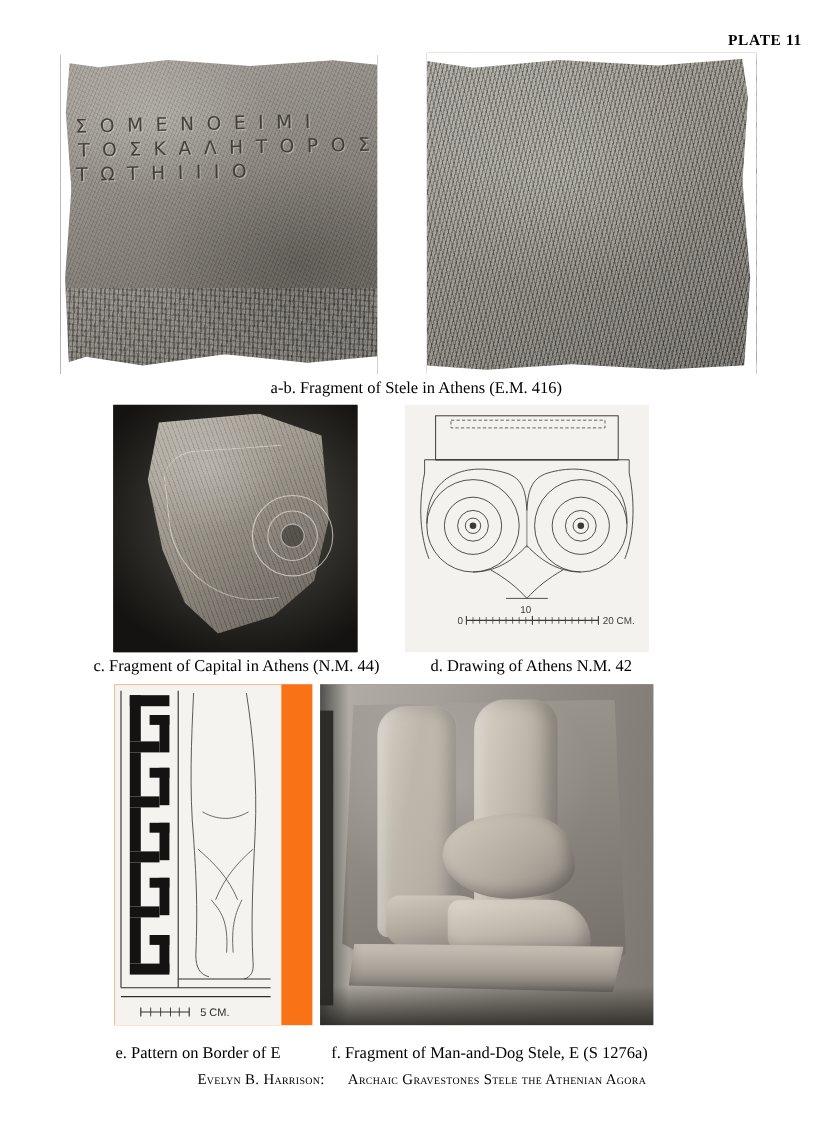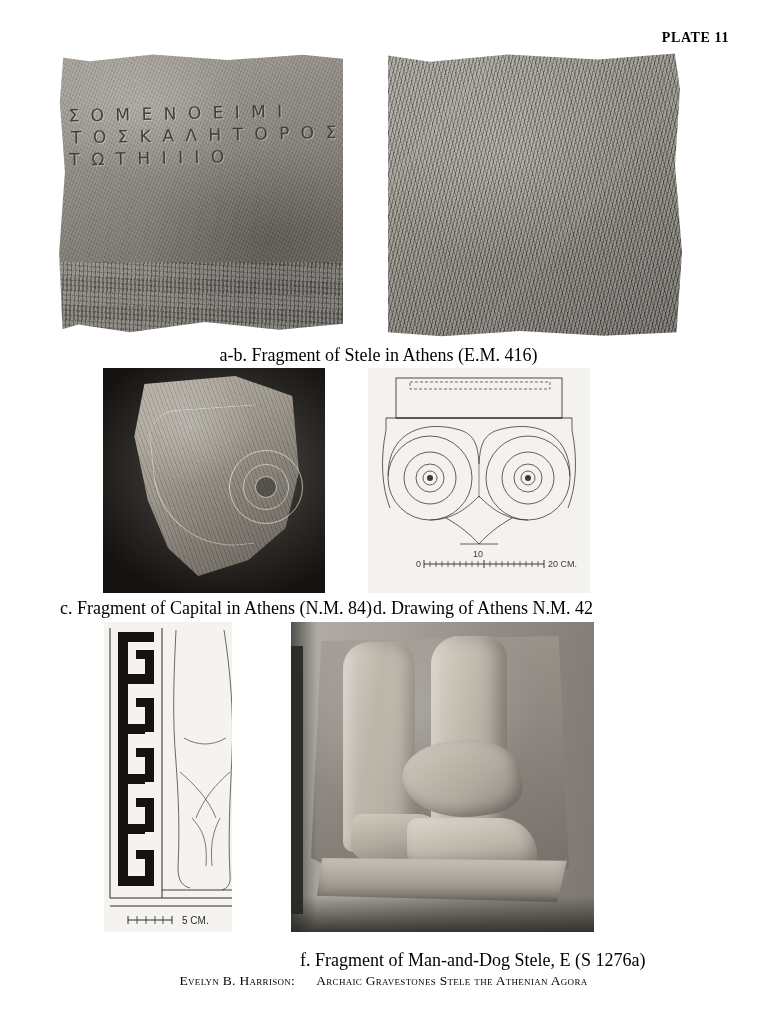--- a/index.html
+++ b/index.html
@@ -34,21 +34,21 @@
   
   .fig {
     position: absolute;
     overflow: hidden;
     background: #9a9a9a;
   }
   .cap {
     position: absolute;
     text-align: center;
     font-family: "Liberation Serif", serif;
-    font-size: 18px;
+    font-size: 15px;
     color: #000;
     white-space: nowrap;
   }
 
   
   #fig-a {
     left: 55px; top: 50px; width: 288px; height: 290px;
     background: #8d8a85;
   }
   .stone-a {
@@ -205,22 +205,22 @@
   
   #fig-d {
     left: 368px; top: 368px; width: 222px; height: 225px;
     background: #f3f2ee;
   }
   #cap-c { left: 60px; width: 310px; top: 598px; }
   #cap-d { left: 368px; width: 230px; top: 598px; }
 
   
   #fig-e {
-    left: 104px; top: 622px; width: 128px; height: 310px;
-    background: #84cc16;
+    left: 104px; top: 622px; width: 180px; height: 310px;
+    background: #f97316;
   }
 
   
   #fig-f {
     left: 291px; top: 622px; width: 303px; height: 310px;
     background: #8d8a84;
   }
   .f-bg {
     position:absolute; inset:0;
     background:
@@ -399,21 +399,21 @@
             <line x1="164" y1="193" x2="164" y2="199"></line>
           <line x1="170" y1="193" x2="170" y2="199"></line>
         </g>
       </g>
       <text id="d-zero" x="48" y="199" font-family="Liberation Sans, sans-serif" font-size="9" fill="#3c3a36">0</text>
       <text id="d-mid" x="110" y="189" font-family="Liberation Sans, sans-serif" font-size="9" fill="#3c3a36" text-anchor="middle">10</text>
       <text id="d-end" x="180" y="199" font-family="Liberation Sans, sans-serif" font-size="9" fill="#3c3a36">20 CM.</text>
     </svg>
   </div>
 
-  <div class="cap" id="cap-c">c.  Fragment of Capital in Athens (N.M. 84)</div>
+  <div class="cap" id="cap-c">c.  Fragment of Capital in Athens (N.M. 44)</div>
   <div class="cap" id="cap-d">d.  Drawing of Athens N.M.  42</div>
 
   <div class="fig" id="fig-e">
     <svg width="152" height="310" viewBox="0 0 152 310">
       <rect x="0" y="0" width="152" height="310" fill="#f4f3ef"></rect>
 
       <line x1="6" y1="6" x2="6" y2="276" stroke="#2f2d2a" stroke-width="1"></line>
       <line x1="58" y1="6" x2="58" y2="276" stroke="#2f2d2a" stroke-width="1"></line>
       <line x1="6" y1="276" x2="142" y2="276" stroke="#2f2d2a" stroke-width="1"></line>
       <line x1="6" y1="284" x2="142" y2="284" stroke="#2f2d2a" stroke-width="1"></line>
@@ -471,20 +471,21 @@
     <div class="f-leg-left"></div>
     <div class="f-dog-body"></div>
     <div class="f-foot-back"></div>
     <div class="f-foot-front"></div>
     <div class="f-plinth"></div>
     <div class="f-shadow-left"></div>
     <div class="f-dark-strip"></div>
     <div class="f-shadow-bottom"></div>
   </div>
 
+  <div class="cap" id="cap-e">e.  Pattern on Border of E</div>
   <div class="cap" id="cap-f">f.  Fragment of Man-and-Dog Stele, E (S 1276a)</div>
 
   <div class="footer">
     <span class="sc">Evelyn B. Harrison:</span>
     <span>&nbsp;</span>
     <span class="sc">Archaic Gravestones Stele the Athenian Agora</span>
   </div>
 
 </div>
 

